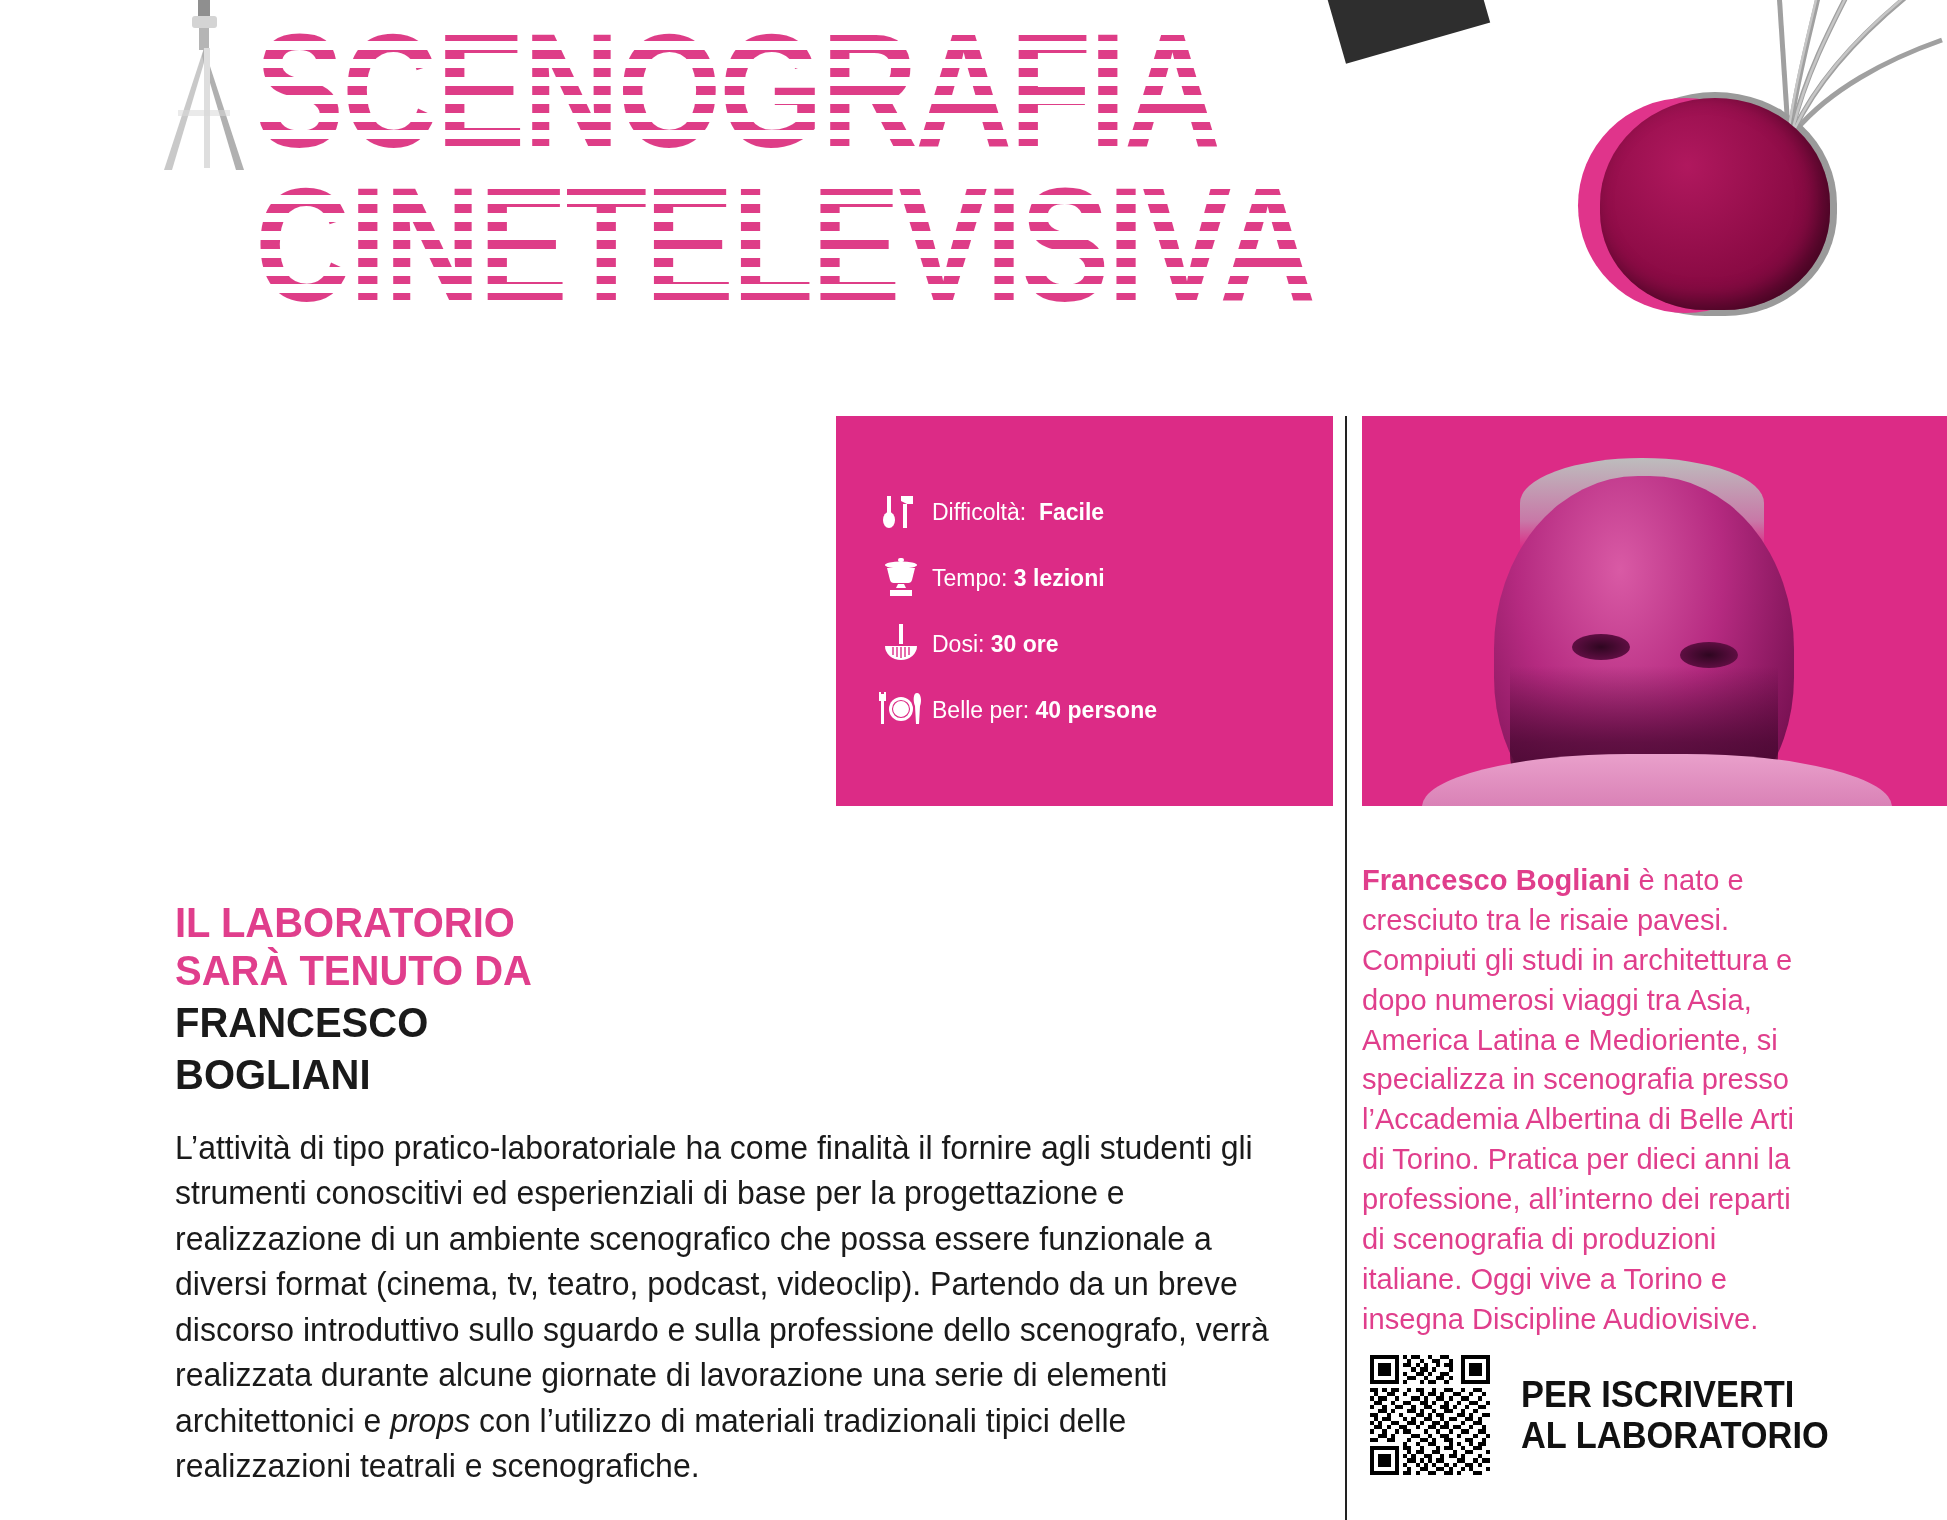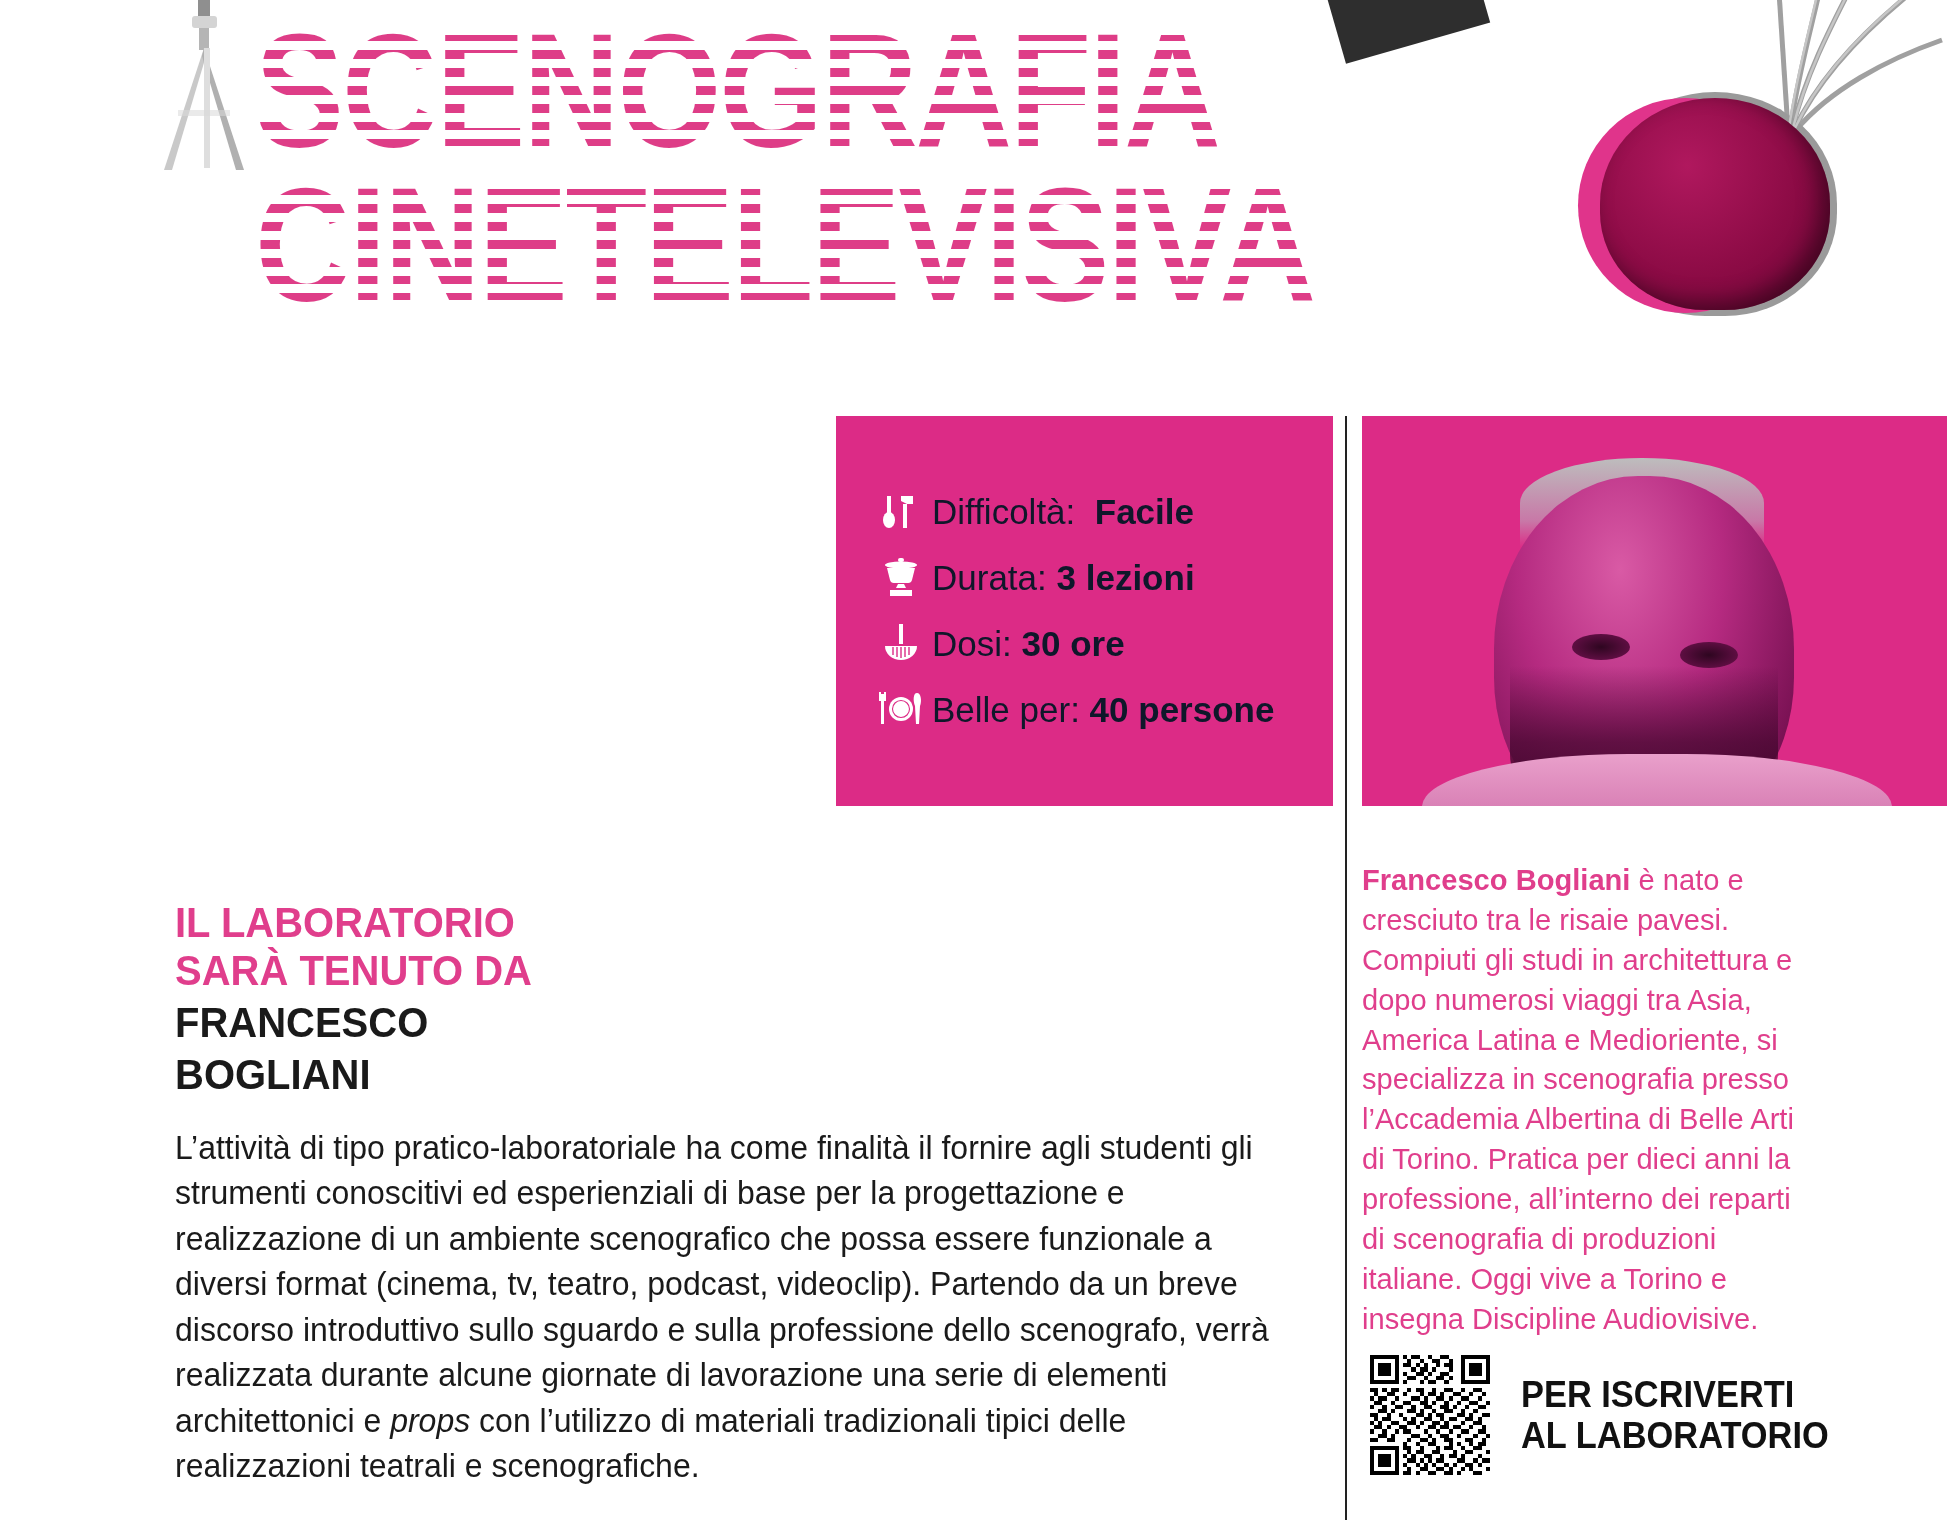--- a/index.html
+++ b/index.html
@@ -53,21 +53,21 @@
 
   
   .infobox{
     position:absolute;left:836px;top:416px;width:497px;height:390px;
     background:#dc2b86;
     display:flex;flex-direction:column;justify-content:center;
     padding:0 0 0 34px;box-sizing:border-box;
   }
   .inforow{display:flex;align-items:center;height:66px;}
   .inforow .ic{width:62px;flex:0 0 62px;display:flex;align-items:center;justify-content:center;}
-  .inforow .tx{font-size:35px;color:#0f172a;white-space:nowrap;}
+  .inforow .tx{font-size:23px;color:#ffffff;white-space:nowrap;}
   .inforow .tx b{font-weight:bold;}
 
   
   .left-col{position:absolute;left:175px;top:898px;width:1150px;}
   .kicker{font-weight:bold;font-size:43px;line-height:1.12;color:#e03e8c;letter-spacing:0px;
           transform:scaleX(0.93);transform-origin:left;}
   .who{font-weight:bold;font-size:43px;line-height:1.12;color:#1a1a1a;margin-top:4px;
        transform:scaleX(0.93);transform-origin:left;}
   .body-text{font-size:33.5px;line-height:1.36;color:#1a1a1a;margin-top:26px;
              transform:scaleX(0.955);transform-origin:left;}
@@ -165,21 +165,21 @@
       <span class="ic">
         <svg width="46" height="44" viewBox="0 0 46 44">
           <rect x="20" y="2" width="6" height="4" rx="2" fill="#fff"></rect>
           <ellipse cx="23" cy="9" rx="16" ry="3.5" fill="#fff"></ellipse>
           <path d="M9 12 h28 a3 3 0 0 1 0 0 l-3 12 a4 4 0 0 1 -4 3 h-14 a4 4 0 0 1 -4 -3 Z" fill="#fff"></path>
           <rect x="20" y="28" width="6" height="4" fill="#fff"></rect>
           <path d="M18 32 h10 l-2 -4 h-6 Z" fill="#fff"></path>
           <rect x="12" y="34" width="22" height="6" fill="#fff"></rect>
         </svg>
       </span>
-      <span class="tx"><span>Durata:</span> <b>3 lezioni</b></span>
+      <span class="tx"><span>Tempo:</span> <b>3 lezioni</b></span>
     </div>
 
     <div class="inforow">
       <span class="ic">
         <svg width="44" height="44" viewBox="0 0 44 44">
           <rect x="20" y="2" width="4" height="20" fill="#fff"></rect>
           <path d="M6 24 a16 14 0 0 0 32 0 Z" fill="#fff"></path>
           <g stroke="#dc2b86" stroke-width="1.4">
             <line x1="14" y1="25" x2="14" y2="33"></line>
             <line x1="18" y1="25" x2="18" y2="35"></line>

